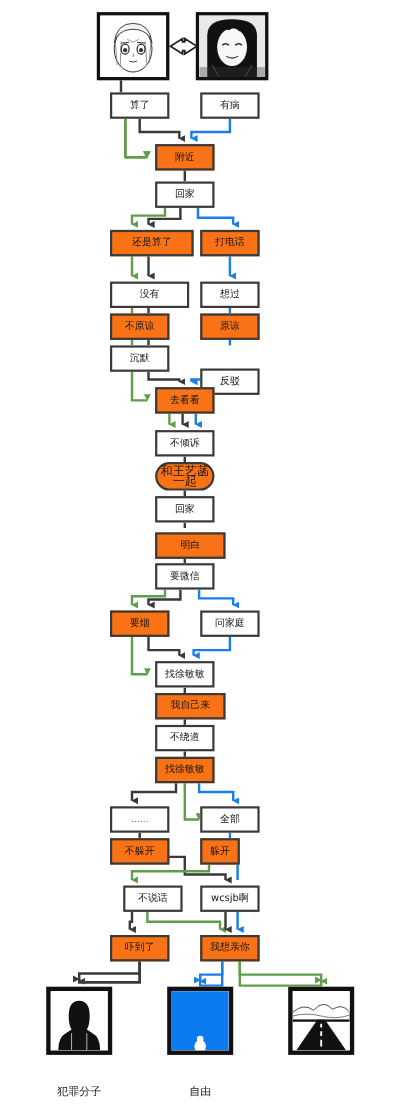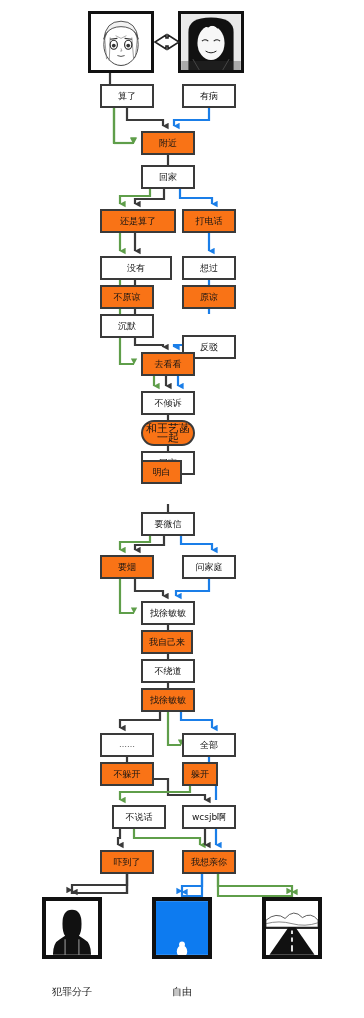--- a/index.html
+++ b/index.html
@@ -195,26 +195,26 @@
   <div class="node white" style="left:100px;top:256px;width:72px;height:24px;">没有</div>
   <div class="node white" style="left:182px;top:256px;width:54px;height:24px;">想过</div>
   <div class="node gray" style="left:100px;top:285px;width:54px;height:24px;">不原谅</div>
   <div class="node gray" style="left:182px;top:285px;width:54px;height:24px;">原谅</div>
   <div class="node white" style="left:100px;top:314px;width:54px;height:24px;">沉默</div>
   <div class="node white" style="left:182px;top:314px;width:54px;height:24px;margin-top:21px;">反驳</div>
   <div class="node gray" style="left:141px;top:352px;width:54px;height:24px;">去看看</div>
   <div class="node white" style="left:141px;top:391px;width:54px;height:24px;">不倾诉</div>
   <div class="node gray" style="left:141px;top:420px;width:54px;height:26px;font-size:11px;line-height:9px;border-radius:13px;">和王艺菡一起</div>
   <div class="node white" style="left:141px;top:451px;width:54px;height:24px;">回家</div>
-  <div class="node gray" style="left:141px;top:460px;width:41px;height:24px;">明白</div>
+  <div class="node gray" style="left:141px;top:484px;width:64px;height:24px;">明白</div>
   <div class="node white" style="left:141px;top:512px;width:54px;height:24px;">要微信</div>
   <div class="node gray" style="left:100px;top:555px;width:54px;height:24px;">要烟</div>
   <div class="node white" style="left:182px;top:555px;width:54px;height:24px;">问家庭</div>
   <div class="node white" style="left:141px;top:601px;width:54px;height:24px;">找徐敏敏</div>
-  <div class="node gray" style="left:141px;top:630px;width:52px;height:24px;">我自己来</div>
+  <div class="node gray" style="left:141px;top:630px;width:64px;height:24px;">我自己来</div>
   <div class="node white" style="left:141px;top:659px;width:54px;height:24px;">不绕道</div>
   <div class="node gray" style="left:141px;top:688px;width:54px;height:24px;">找徐敏敏</div>
   <div class="node white" style="left:100px;top:733px;width:54px;height:24px;font-size:8px;color:#555;">……</div>
   <div class="node white" style="left:182px;top:733px;width:54px;height:24px;">全部</div>
   <div class="node gray" style="left:100px;top:762px;width:54px;height:24px;">不躲开</div>
   <div class="node gray" style="left:182px;top:762px;width:36px;height:24px;">躲开</div>
   <div class="node white" style="left:112px;top:805px;width:54px;height:24px;">不说话</div>
   <div class="node white" style="left:182px;top:805px;width:54px;height:24px;">wcsjb啊</div>
   <div class="node gray" style="left:100px;top:850px;width:54px;height:24px;">吓到了</div>
   <div class="node gray" style="left:182px;top:850px;width:54px;height:24px;">我想亲你</div>

